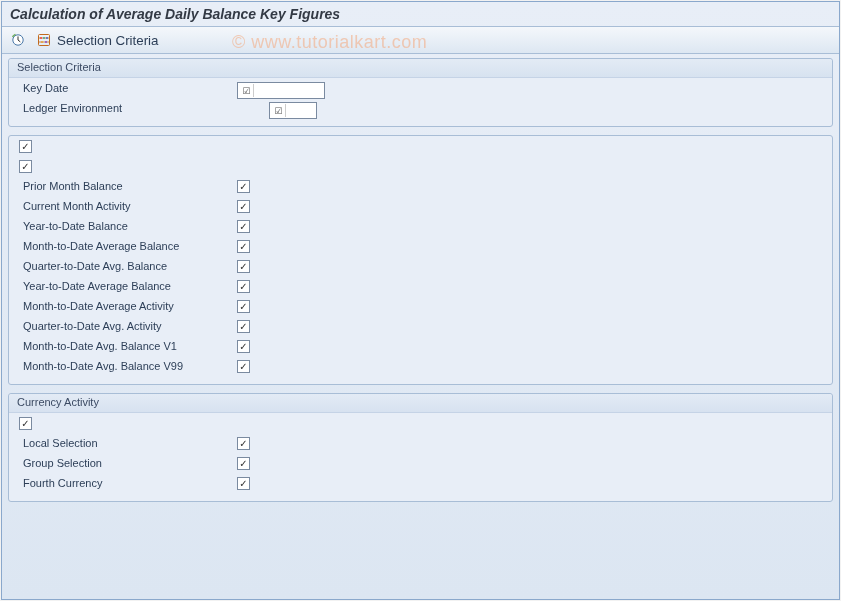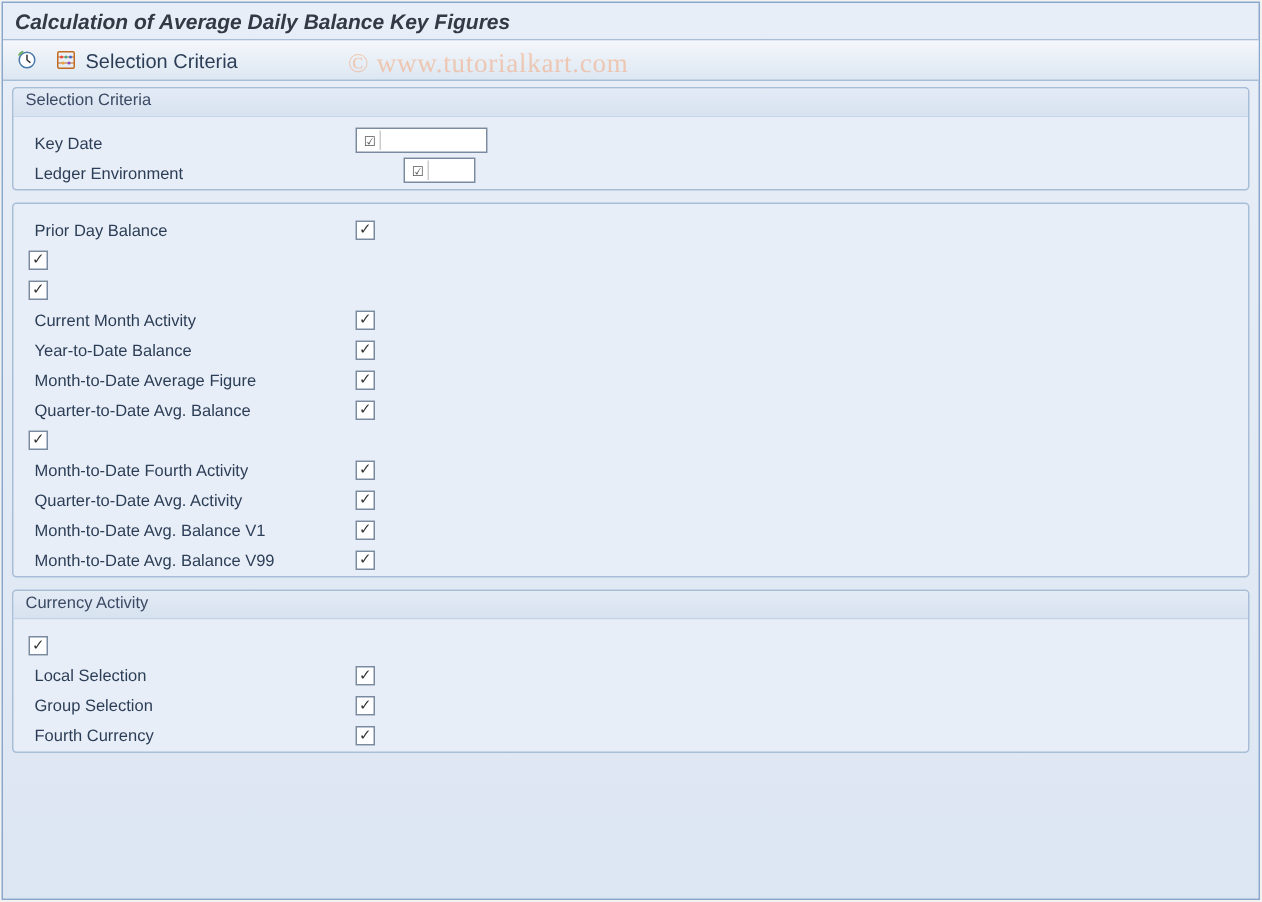--- a/index.html
+++ b/index.html
@@ -50,21 +50,21 @@
     .toolbar-label {
       color: #2c3e57;
       margin-left: 2px;
     }
     .watermark {
       position: absolute;
       top: 32px;
       left: 232px;
       font-size: 18px;
       color: rgba(244,168,124,0.55);
-      font-family: Liberation Serif, serif;
+      font-family: Liberation Sans, sans-serif;
       pointer-events: none;
       letter-spacing: 0.5px;
     }
     .content {
       padding: 4px 6px;
     }
     .group {
       border: 1px solid #a8bdd6;
       border-radius: 3px;
       background: #e8eef7;
@@ -77,21 +77,21 @@
       padding: 2px 8px 4px 8px;
       border-bottom: 1px solid #c5d3e6;
       background: linear-gradient(#e3ebf5,#d7e2f0);
       border-radius: 3px 3px 0 0;
     }
     .group-body {
       padding: 4px 0 4px 10px;
     }
     .row {
       display: flex;
-      align-items: flex-end;
+      align-items: flex-start;
       height: 20px;
     }
     .row-label {
       width: 218px;
       padding-left: 4px;
       color: #2c3e57;
     }
     .checkbox {
       width: 13px;
       height: 13px;
@@ -180,50 +180,51 @@
             <span class="input-help">☑</span>
             <span></span>
           </div>
         </div>
       </div>
     </div>
 
     <div class="group">
       <div class="group-body" id="kf-body">
           <div class="row">
-            <div class="row-label">Prior Day Balance</div>
-            <span class="checkbox">✓</span>
-          </div>
-          <div class="row">
-            <span class="checkbox">✓</span>
-          </div>
-          <div class="row">
+            <span class="checkbox">✓</span>
+          </div>
+          <div class="row">
+            <span class="checkbox">✓</span>
+          </div>
+          <div class="row">
+            <div class="row-label">Prior Month Balance</div>
             <span class="checkbox">✓</span>
           </div>
           <div class="row">
             <div class="row-label">Current Month Activity</div>
             <span class="checkbox">✓</span>
           </div>
           <div class="row">
             <div class="row-label">Year-to-Date Balance</div>
             <span class="checkbox">✓</span>
           </div>
           <div class="row">
-            <div class="row-label">Month-to-Date Average Figure</div>
+            <div class="row-label">Month-to-Date Average Balance</div>
             <span class="checkbox">✓</span>
           </div>
           <div class="row">
             <div class="row-label">Quarter-to-Date Avg. Balance</div>
             <span class="checkbox">✓</span>
           </div>
           <div class="row">
-            <span class="checkbox">✓</span>
-          </div>
-          <div class="row">
-            <div class="row-label">Month-to-Date Fourth Activity</div>
+            <div class="row-label">Year-to-Date Average Balance</div>
+            <span class="checkbox">✓</span>
+          </div>
+          <div class="row">
+            <div class="row-label">Month-to-Date Average Activity</div>
             <span class="checkbox">✓</span>
           </div>
           <div class="row">
             <div class="row-label">Quarter-to-Date Avg. Activity</div>
             <span class="checkbox">✓</span>
           </div>
           <div class="row">
             <div class="row-label">Month-to-Date Avg. Balance V1</div>
             <span class="checkbox">✓</span>
           </div>

